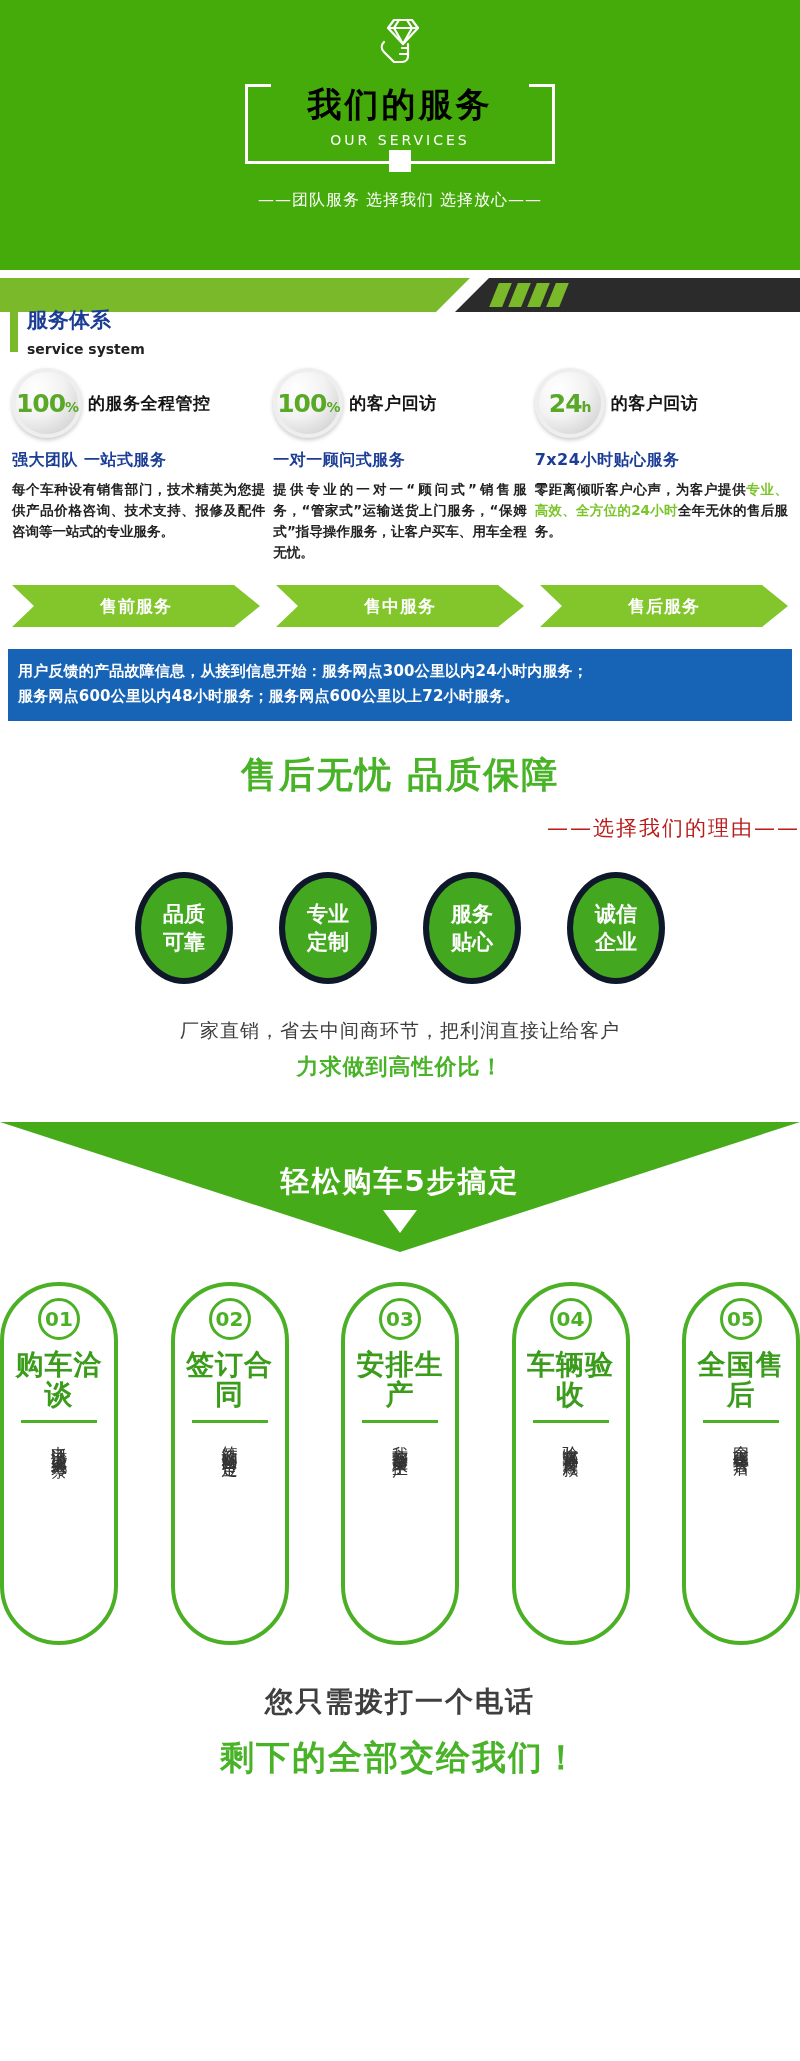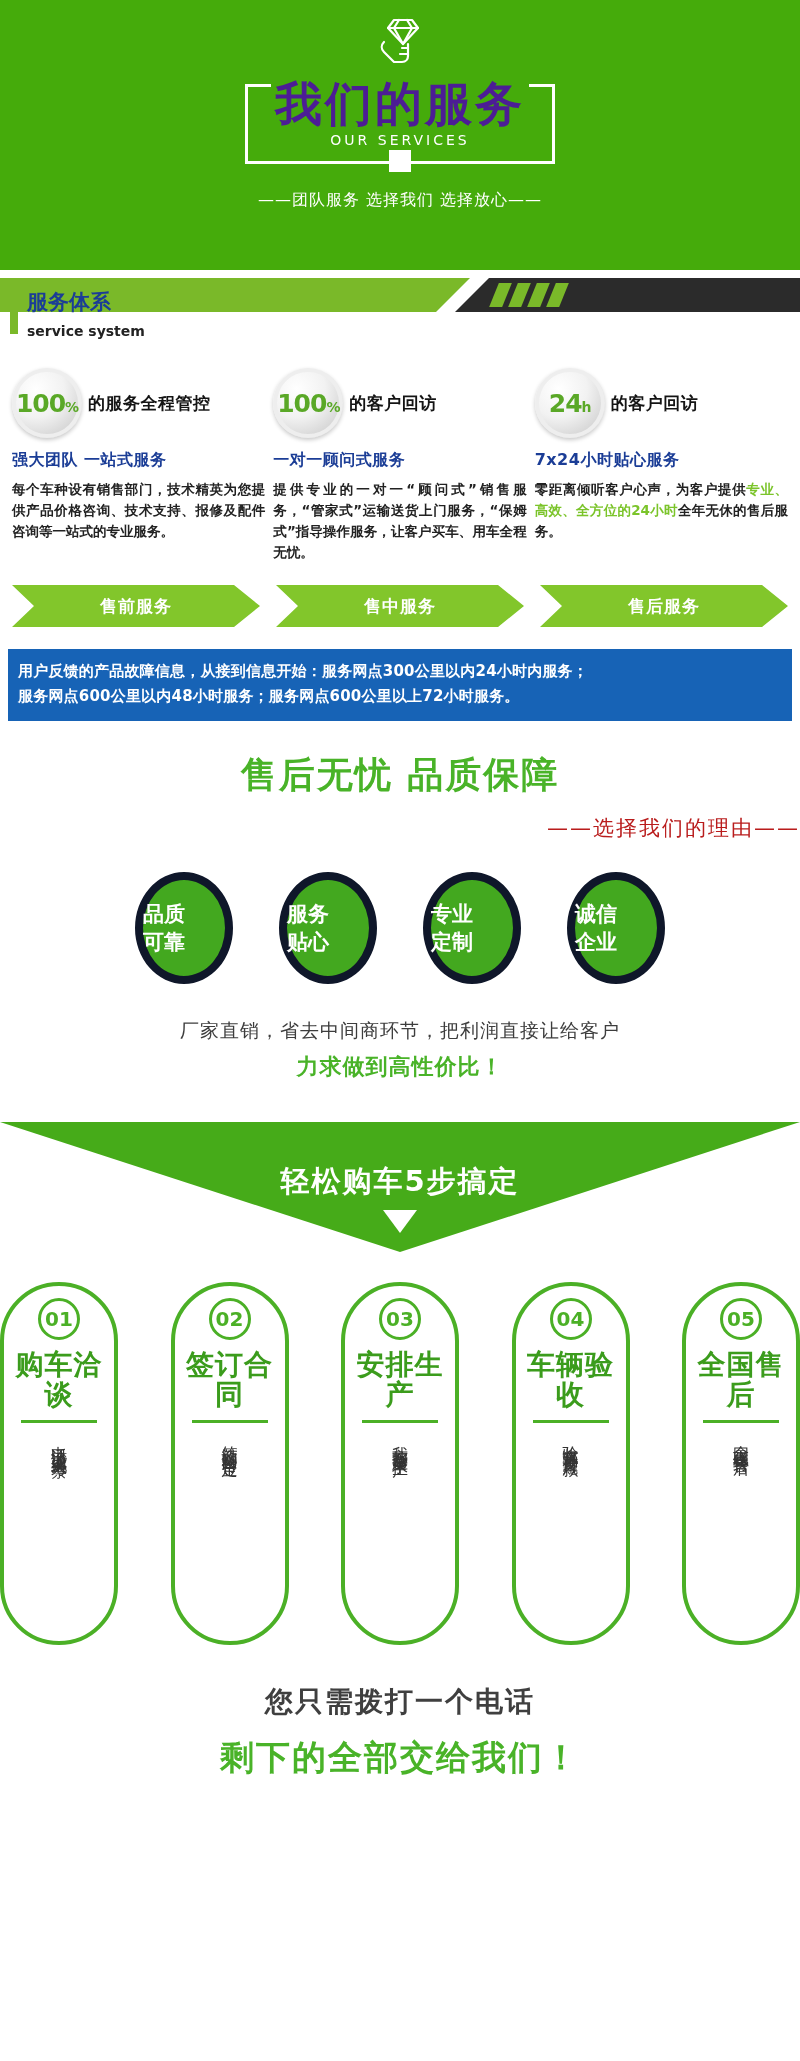--- a/index.html
+++ b/index.html
@@ -41,21 +41,21 @@
     border-left: 3px solid #fff; border-right: 3px solid #fff;
     border-bottom: 3px solid #fff;
   }
   .hero-sides::after {
     content: ""; position: absolute; left: 50%; bottom: -11px;
     transform: translateX(-50%);
     width: 22px; height: 22px; background: #fff;
   }
   .hero-title {
     position: relative; z-index: 3;
-    font-size: 47px; font-weight: 700; color: #4c1d95;
+    font-size: 34px; font-weight: 700; color: #000000;
     letter-spacing: 3px; line-height: 52px; margin-top: -6px;
   }
   .hero-en {
     position: relative; z-index: 3;
     font-size: 14px; color: #ffffff; letter-spacing: 3px;
     margin-top: 2px;
   }
   .hero-sub {
     margin-top: 26px; font-size: 16px; color: #ffffff; letter-spacing: 1px;
   }
@@ -69,21 +69,21 @@
   }
   .sys-dark {
     position: absolute; left: 455px; top: 0; height: 34px; width: 345px;
     background: #2b2b2b;
     clip-path: polygon(34px 0, 100% 0, 100% 100%, 0 100%);
   }
   .sys-slash {
     position: absolute; top: 5px; height: 24px; width: 13px;
     background: #7ab929; transform: skewX(-22deg);
   }
-  .sys-label { position: absolute; left: 10px; top: 12px; display: flex; gap: 9px; }
+  .sys-label { position: absolute; left: 10px; top: 30px; display: flex; gap: 9px; }
   .sys-bar { width: 8px; height: 42px; background: #7ab929; margin-top: 2px; }
   .sys-cn { font-size: 21px; font-weight: 700; color: #1b3d96; line-height: 24px; }
   .sys-en { font-size: 14px; font-weight: 700; color: #222; line-height: 18px; margin-top: 8px; }
 
   
   .features { display: flex; padding: 22px 12px 0 12px; gap: 8px; }
   .feat { width: 256px; }
   .feat-head { display: flex; align-items: center; gap: 6px; height: 74px; }
   .badge {
     width: 70px; height: 70px; border-radius: 50%; flex: 0 0 70px;
@@ -130,22 +130,22 @@
   }
   .as-sub {
     text-align: right; margin-top: 14px;
     font-size: 21px; color: #b91c1c; letter-spacing: 2px;
   }
 
   
   .circles { display: flex; justify-content: center; gap: 46px; margin-top: 30px; }
   .circ {
     width: 98px; height: 112px; border-radius: 50%;
-    background: #43a81f; border: 8px solid #0f172a;
-    display: flex; flex-direction: column; align-items: flex-start; justify-content: center;
+    background: #43a81f; border: 6px solid #0f172a;
+    display: flex; flex-direction: column; align-items: center; justify-content: center;
     color: #fff; font-size: 21px; font-weight: 700; line-height: 28px;
   }
 
   
   .price-1 {
     text-align: center; margin-top: 34px;
     font-size: 19px; color: #3d3d3d; letter-spacing: 1px;
   }
   .price-2 {
     text-align: center; margin-top: 8px;
@@ -296,26 +296,26 @@
 
 <div class="as-title">售后无忧 品质保障</div>
 <div class="as-sub">——选择我们的理由——</div>
 
 <div class="circles">
   <div class="circ">
     <span>品质</span>
     <span>可靠</span>
   </div>
   <div class="circ">
+    <span>专业</span>
+    <span>定制</span>
+  </div>
+  <div class="circ">
     <span>服务</span>
     <span>贴心</span>
-  </div>
-  <div class="circ">
-    <span>专业</span>
-    <span>定制</span>
   </div>
   <div class="circ">
     <span>诚信</span>
     <span>企业</span>
   </div>
 </div>
 
 <div class="price-1">厂家直销，省去中间商环节，把利润直接让给客户</div>
 <div class="price-2">力求做到高性价比！</div>
 

